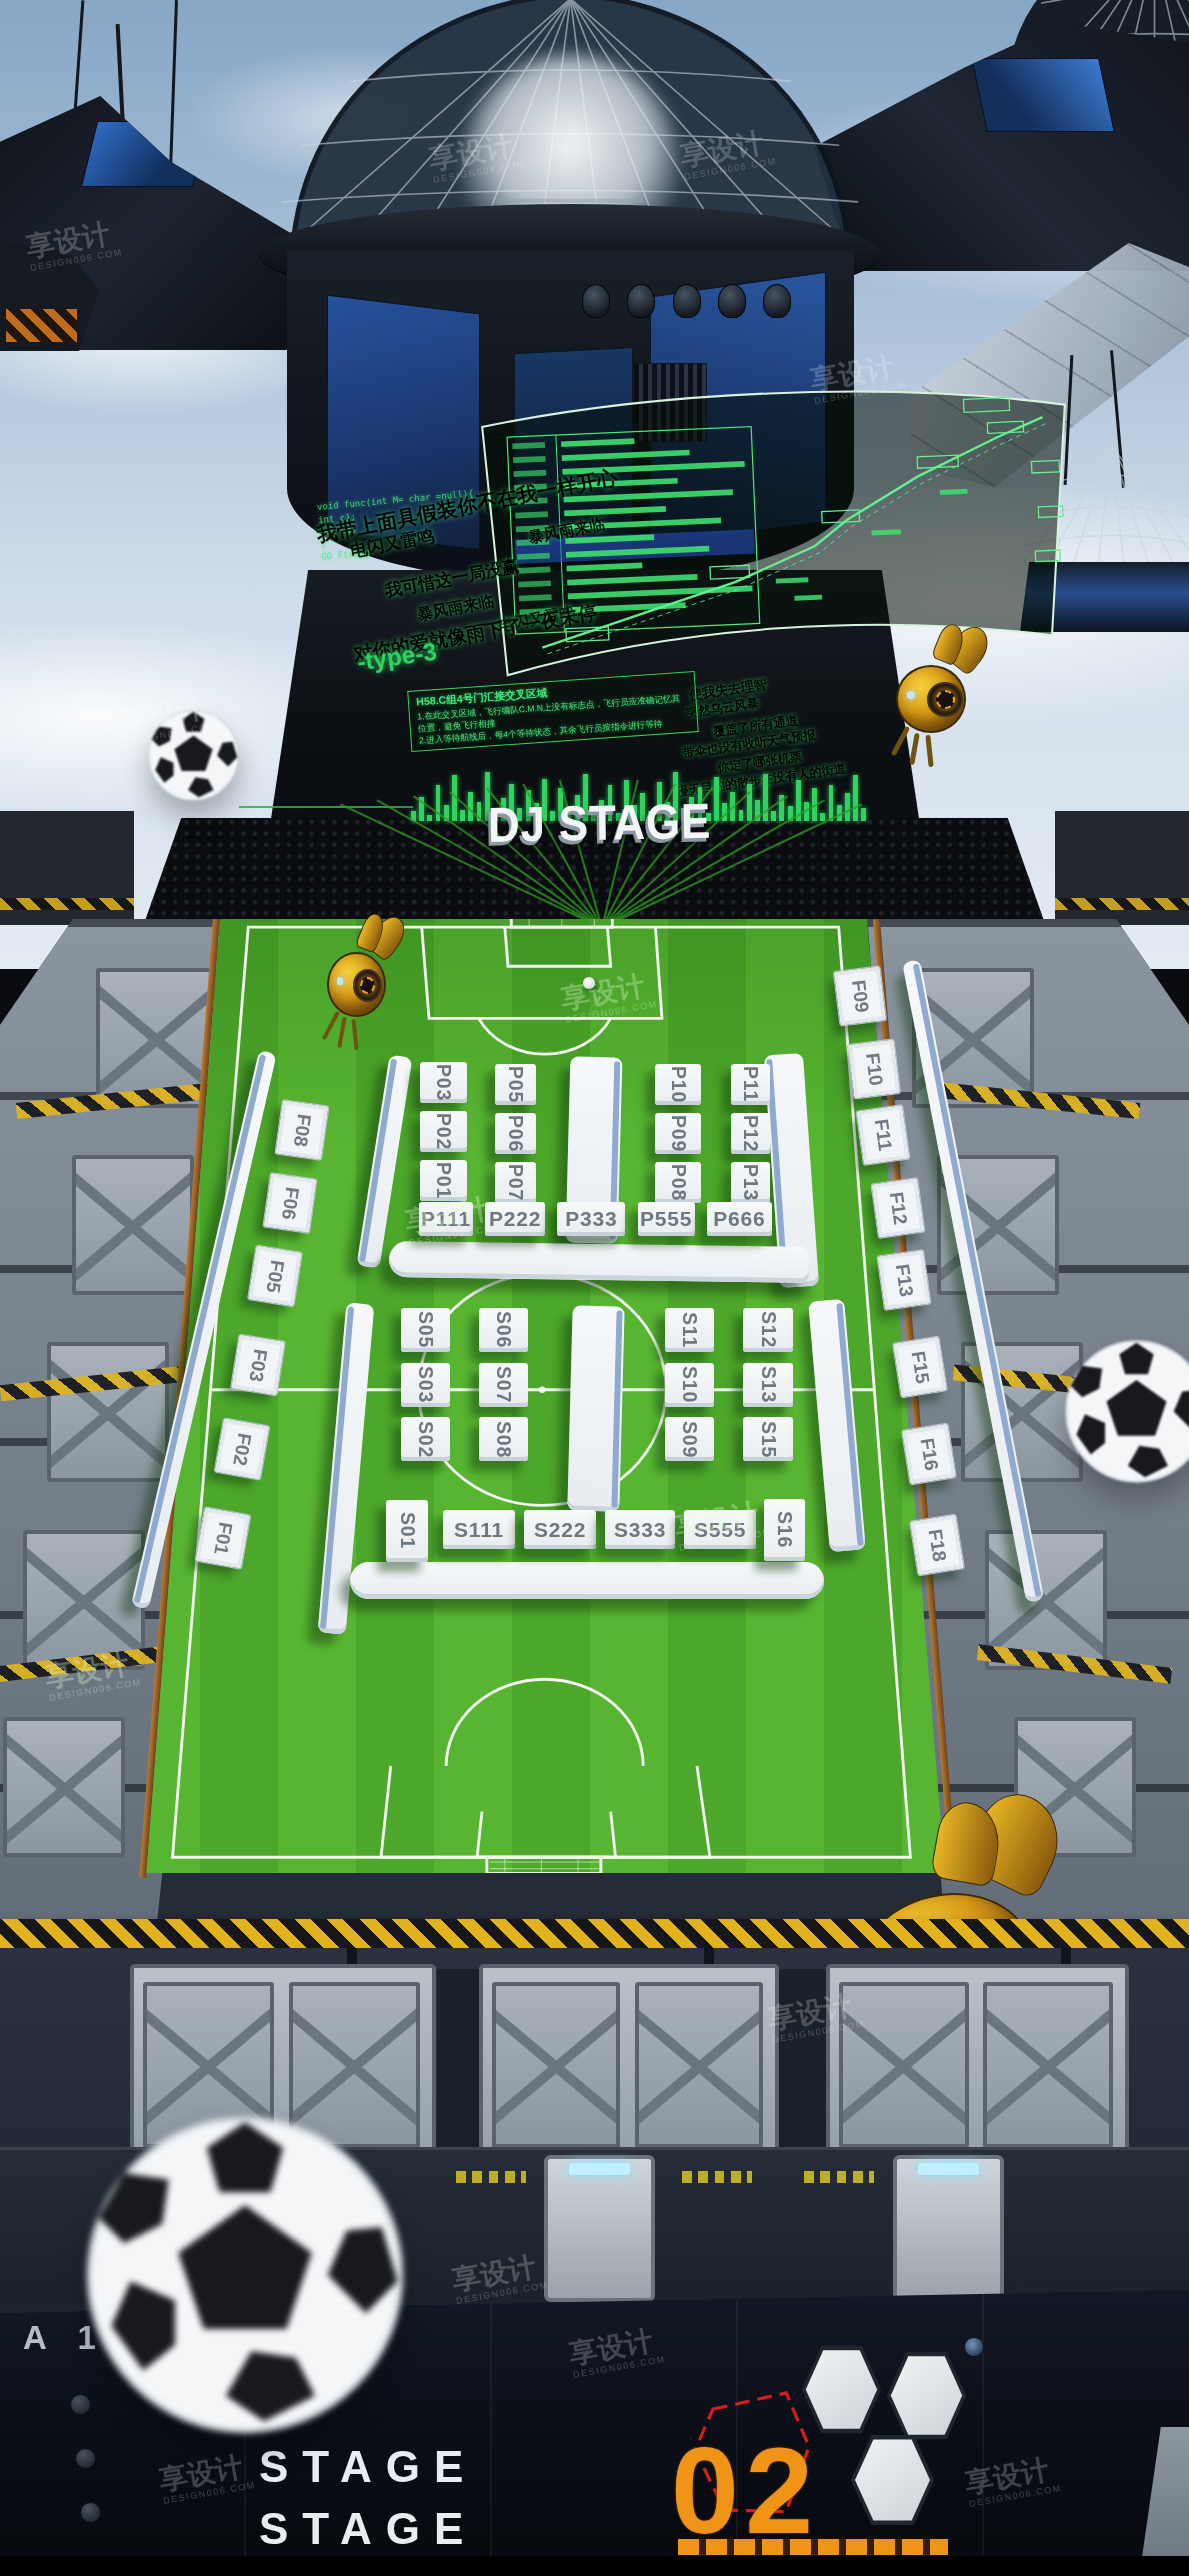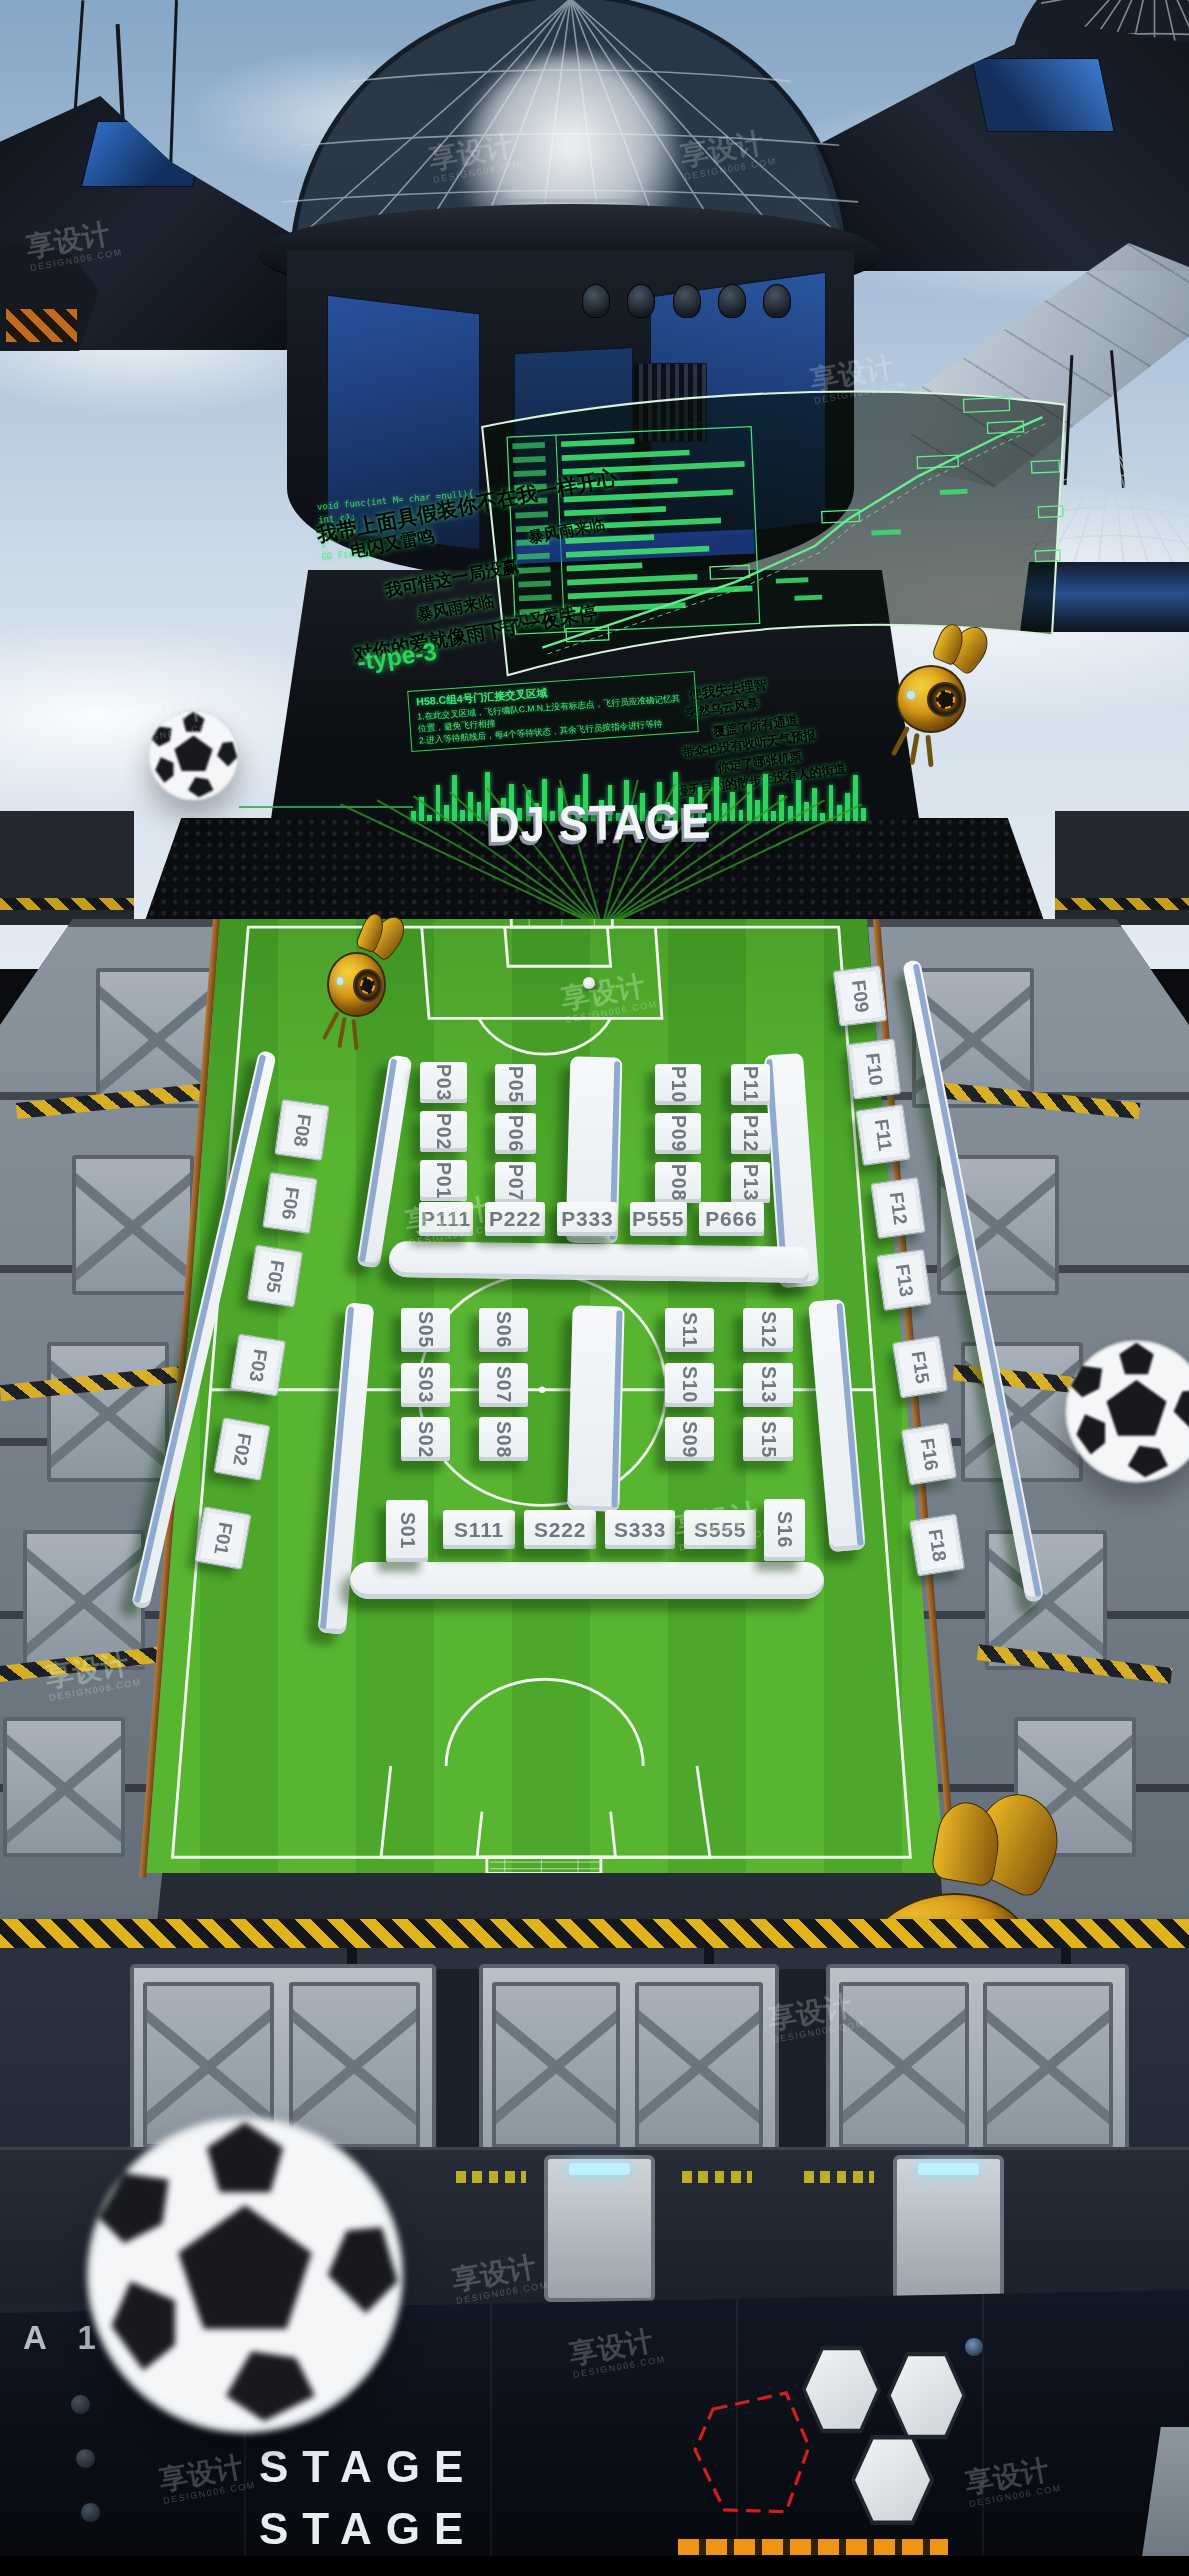--- a/index.html
+++ b/index.html
@@ -580,21 +580,21 @@
       <div class="tile vert">P08</div>
     </div>
   <div class="bcol" style="left:731px;top:1064px;width:39px;">
       <div class="tile vert">P11</div>
       <div class="tile vert">P12</div>
       <div class="tile vert">P13</div>
     </div>
   <div class="brow" style="left:419px;top:1202px;gap:12.2px;height:34px;">
       <div class="tile" style="width: 54px;">P111</div>
       <div class="tile" style="width: 60px;">P222</div>
-      <div class="tile" style="width: 60px;">P333</div>
+      <div class="tile" style="width: 68px;">P333</div>
       <div class="tile" style="width: 57px;">P555</div>
       <div class="tile" style="width: 65px;">P666</div>
     </div>
   <div class="bcol low" style="left:401px;top:1308px;width:49px;">
       <div class="tile vert">S05</div>
       <div class="tile vert">S03</div>
       <div class="tile vert">S02</div>
     </div>
   <div class="bcol low" style="left:479px;top:1308px;width:49px;">
       <div class="tile vert">S06</div>
@@ -746,20 +746,21 @@
   <div id="tech-slab" class="abs"></div>
   <div class="bolt abs" style="left:70px;top:2394px;"></div>
   <div class="bolt abs" style="left:75px;top:2448px;"></div>
   <div class="bolt abs" style="left:80px;top:2502px;"></div>
   <div id="sector-label" class="abs">A 1</div>
   <div class="tech-line abs" style="top:2442px;">STAGE</div>
   <div class="tech-line abs" style="top:2504px;">STAGE</div>
   <svg id="red-outline" class="abs" viewBox="0 0 172 182">
     <polygon points="38,42 128,22 156,88 128,168 52,166 16,92" fill="none" stroke="#e61e1e" stroke-width="4" stroke-dasharray="18 10" opacity=".92"></polygon>
   </svg>
+  <div id="zone-num" class="abs">02</div>
   <div class="hexo abs" style="left:801px;top:2344px;width:81px;height:91px;">
       <div class="hexi"></div>
     </div>
   <div class="hexo abs" style="left:886px;top:2350px;width:81px;height:91px;">
       <div class="hexi"></div>
     </div>
   <div class="hexo abs" style="left:850px;top:2433px;width:85px;height:94px;">
       <div class="hexi"></div>
     </div>
   <div id="bolt-hole" class="abs"></div>

